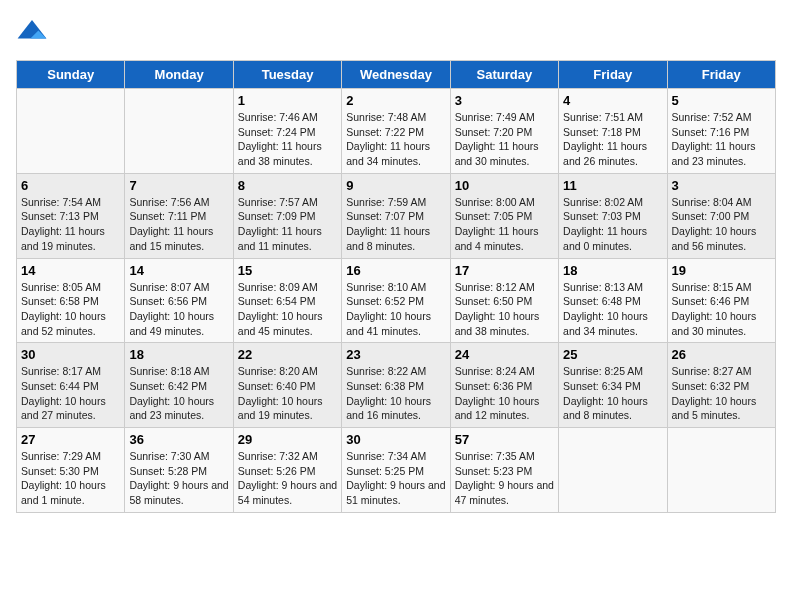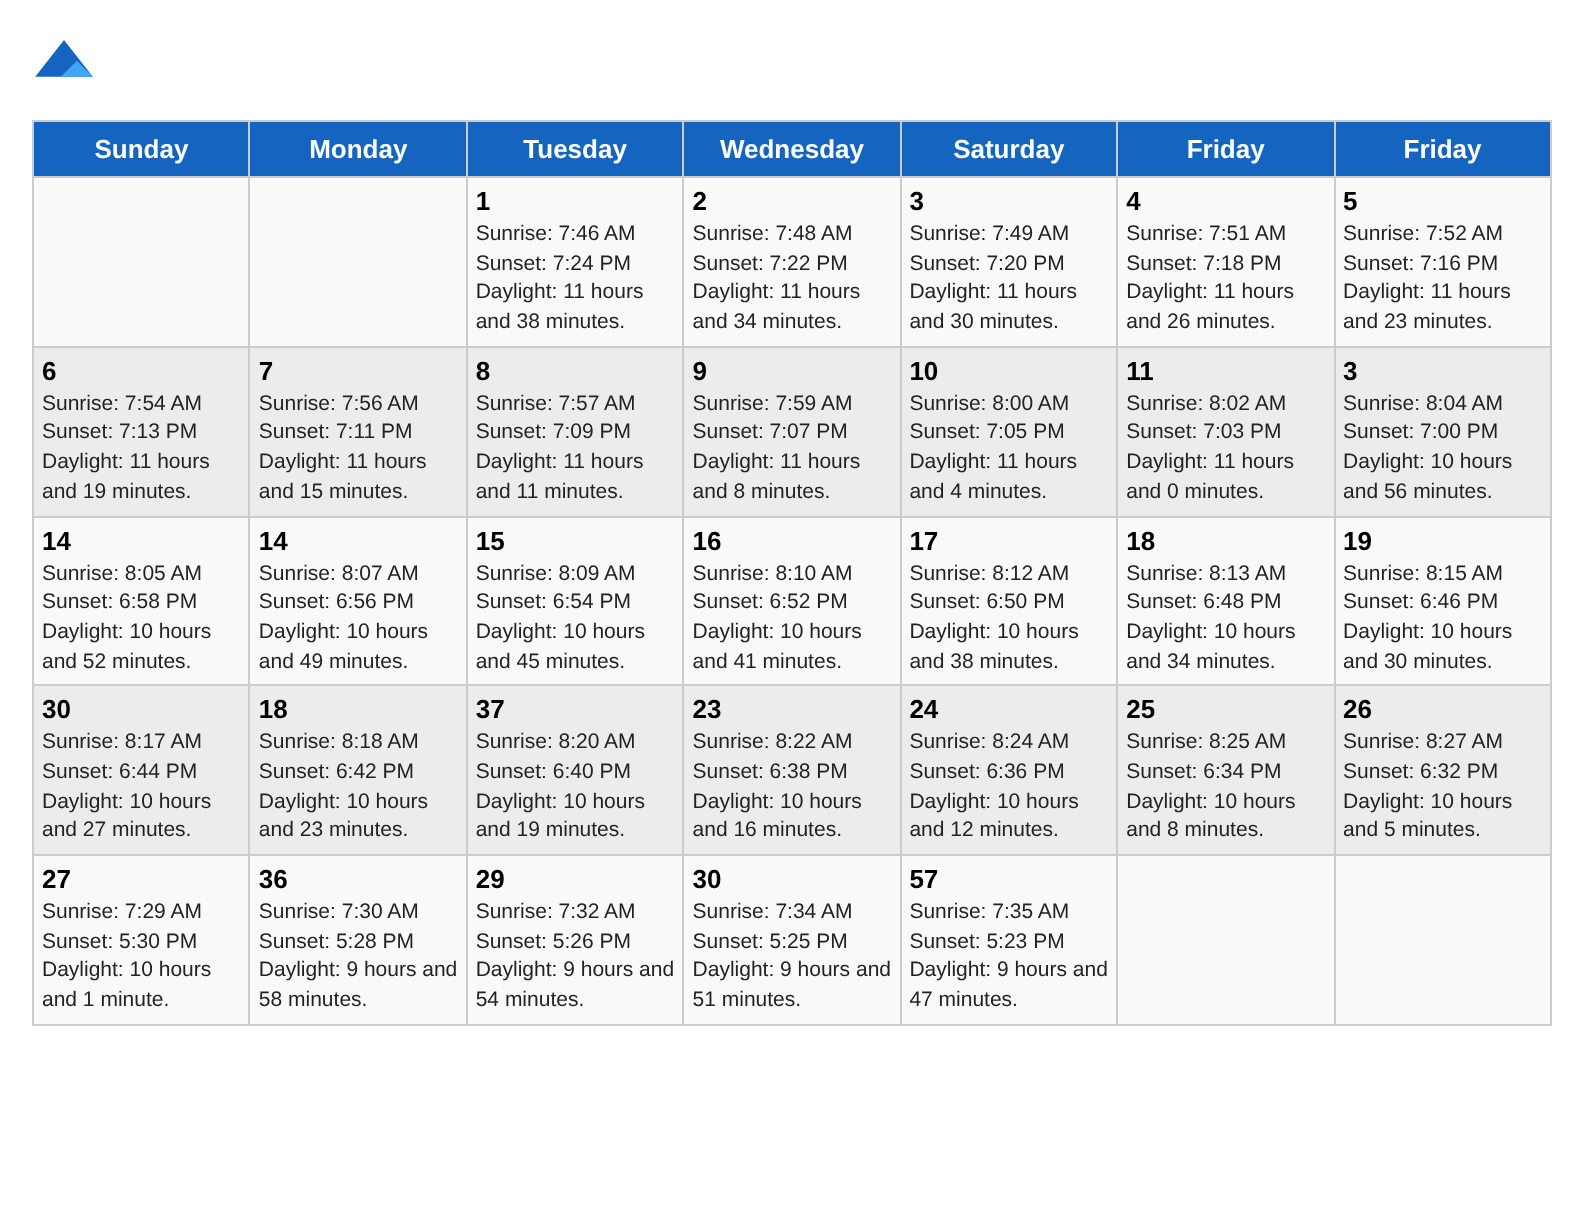--- a/index.html
+++ b/index.html
@@ -160,21 +160,21 @@
         <td><span class="day-number">18</span>
         <span class="day-info">Sunrise: 8:13 AM<br>Sunset: 6:48 PM<br>Daylight: 10 hours and 34 minutes.</span></td>
         <td><span class="day-number">19</span>
         <span class="day-info">Sunrise: 8:15 AM<br>Sunset: 6:46 PM<br>Daylight: 10 hours and 30 minutes.</span></td>
       </tr>
       <tr>
         <td><span class="day-number">30</span>
         <span class="day-info">Sunrise: 8:17 AM<br>Sunset: 6:44 PM<br>Daylight: 10 hours and 27 minutes.</span></td>
         <td><span class="day-number">18</span>
         <span class="day-info">Sunrise: 8:18 AM<br>Sunset: 6:42 PM<br>Daylight: 10 hours and 23 minutes.</span></td>
-        <td><span class="day-number">37</span>
+        <td><span class="day-number">22</span>
         <span class="day-info">Sunrise: 8:20 AM<br>Sunset: 6:40 PM<br>Daylight: 10 hours and 19 minutes.</span></td>
         <td><span class="day-number">23</span>
         <span class="day-info">Sunrise: 8:22 AM<br>Sunset: 6:38 PM<br>Daylight: 10 hours and 16 minutes.</span></td>
         <td><span class="day-number">24</span>
         <span class="day-info">Sunrise: 8:24 AM<br>Sunset: 6:36 PM<br>Daylight: 10 hours and 12 minutes.</span></td>
         <td><span class="day-number">25</span>
         <span class="day-info">Sunrise: 8:25 AM<br>Sunset: 6:34 PM<br>Daylight: 10 hours and 8 minutes.</span></td>
         <td><span class="day-number">26</span>
         <span class="day-info">Sunrise: 8:27 AM<br>Sunset: 6:32 PM<br>Daylight: 10 hours and 5 minutes.</span></td>
       </tr>

